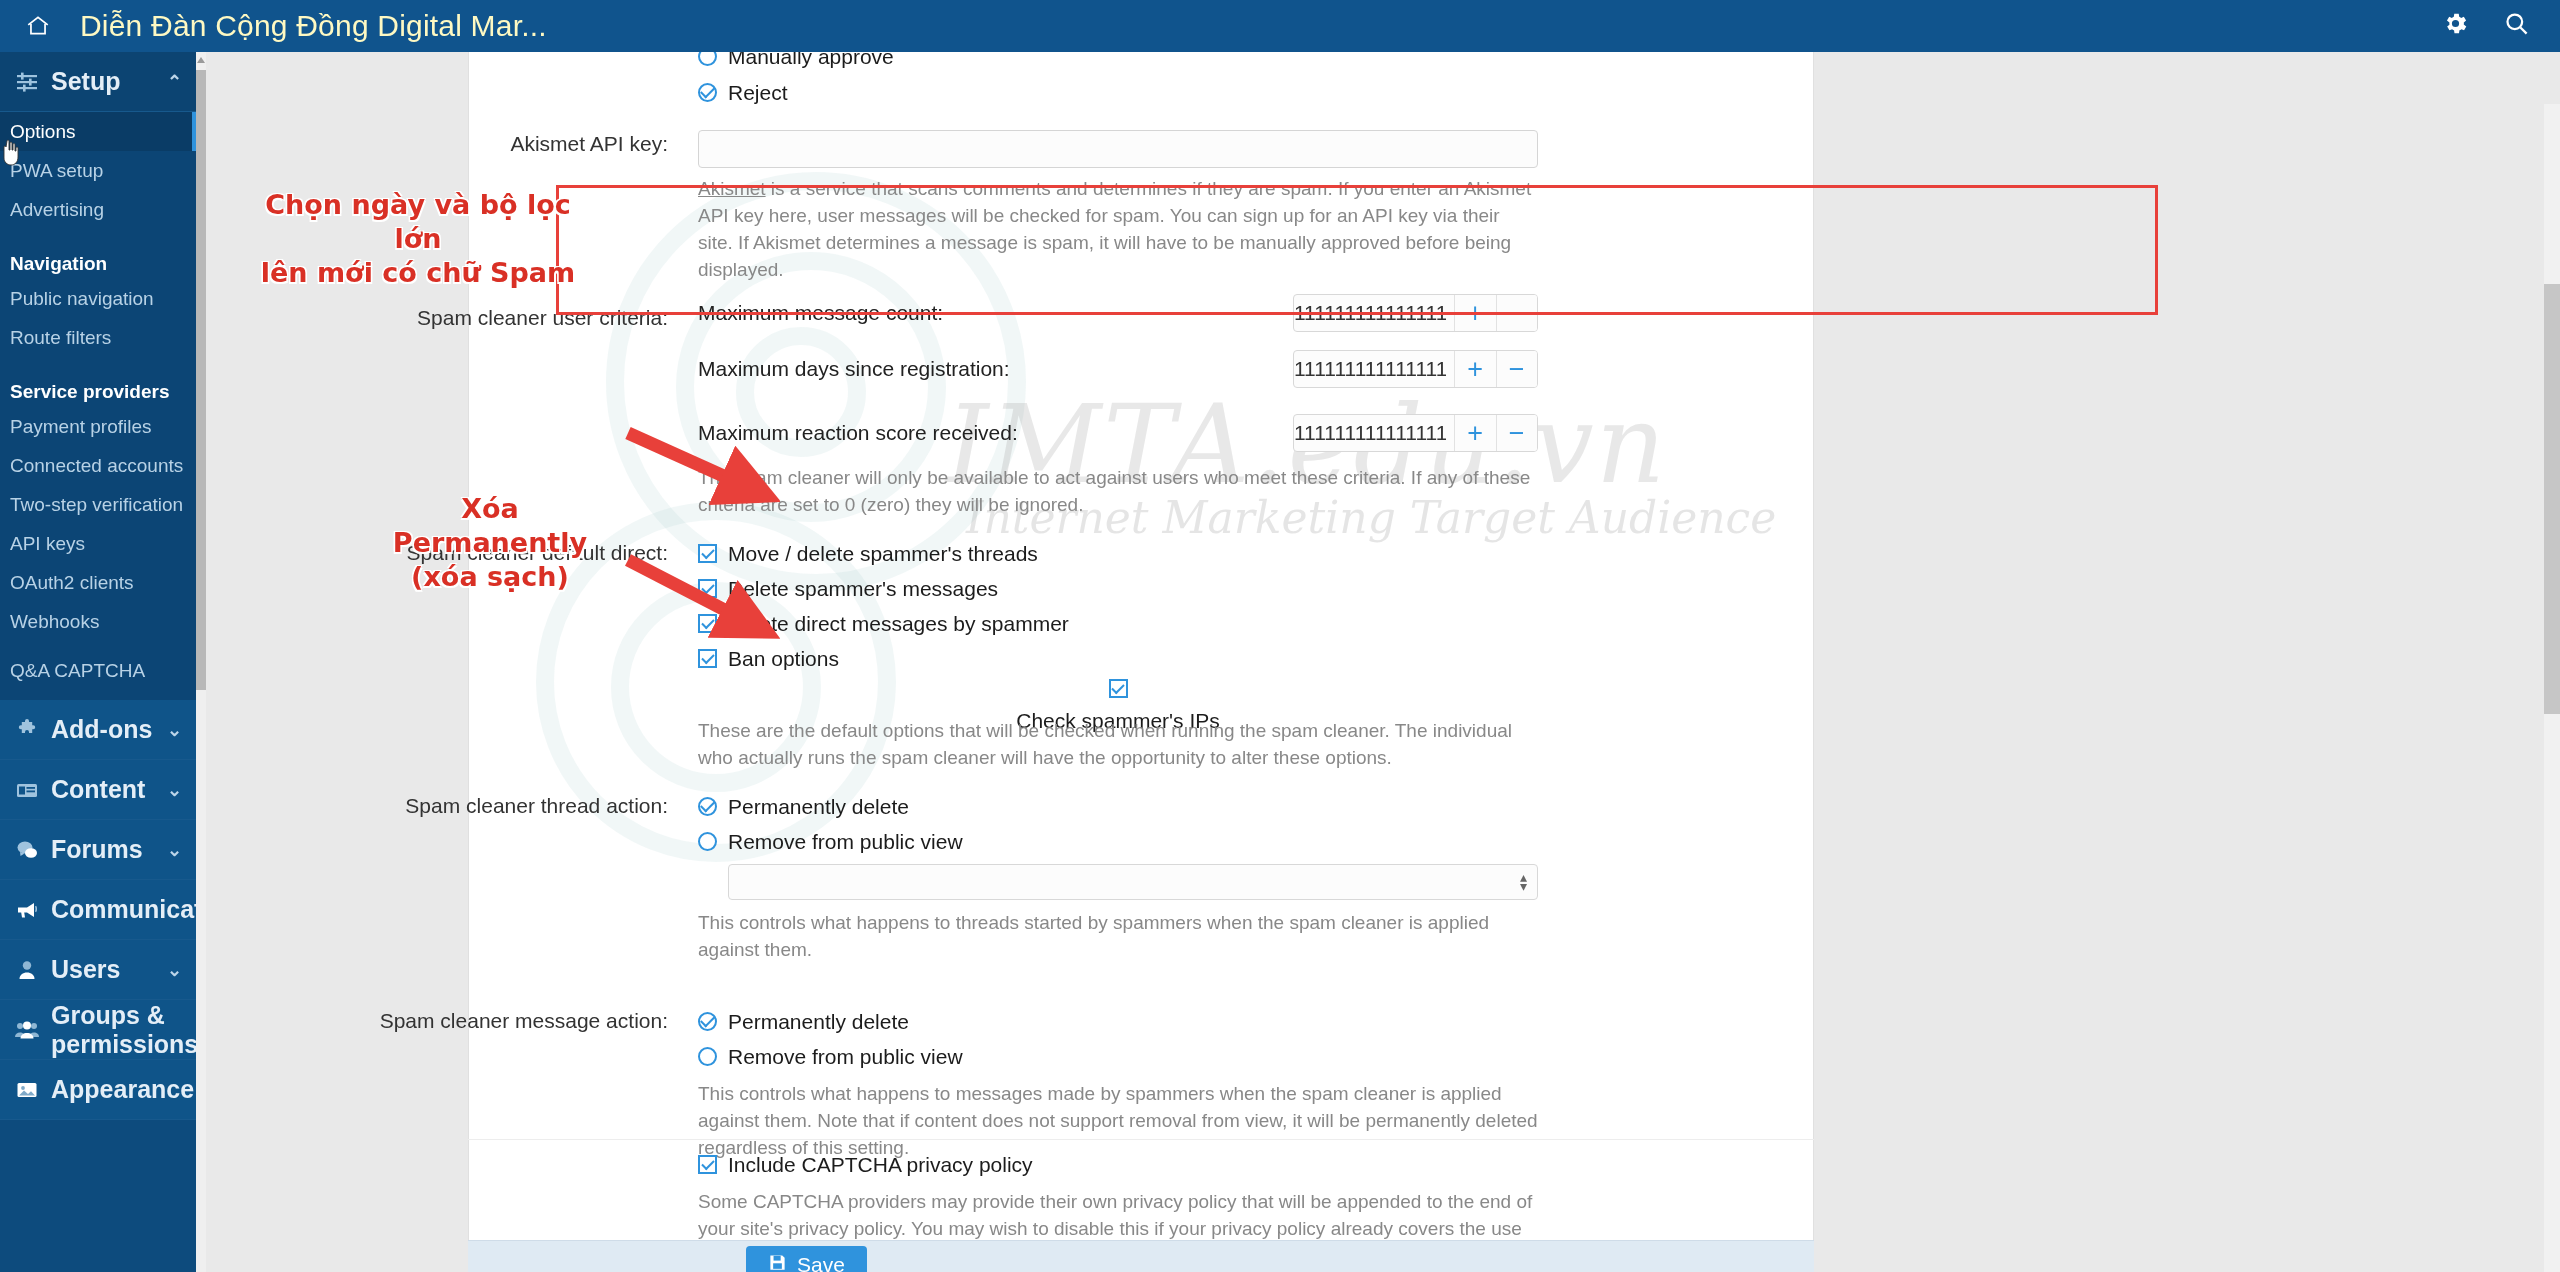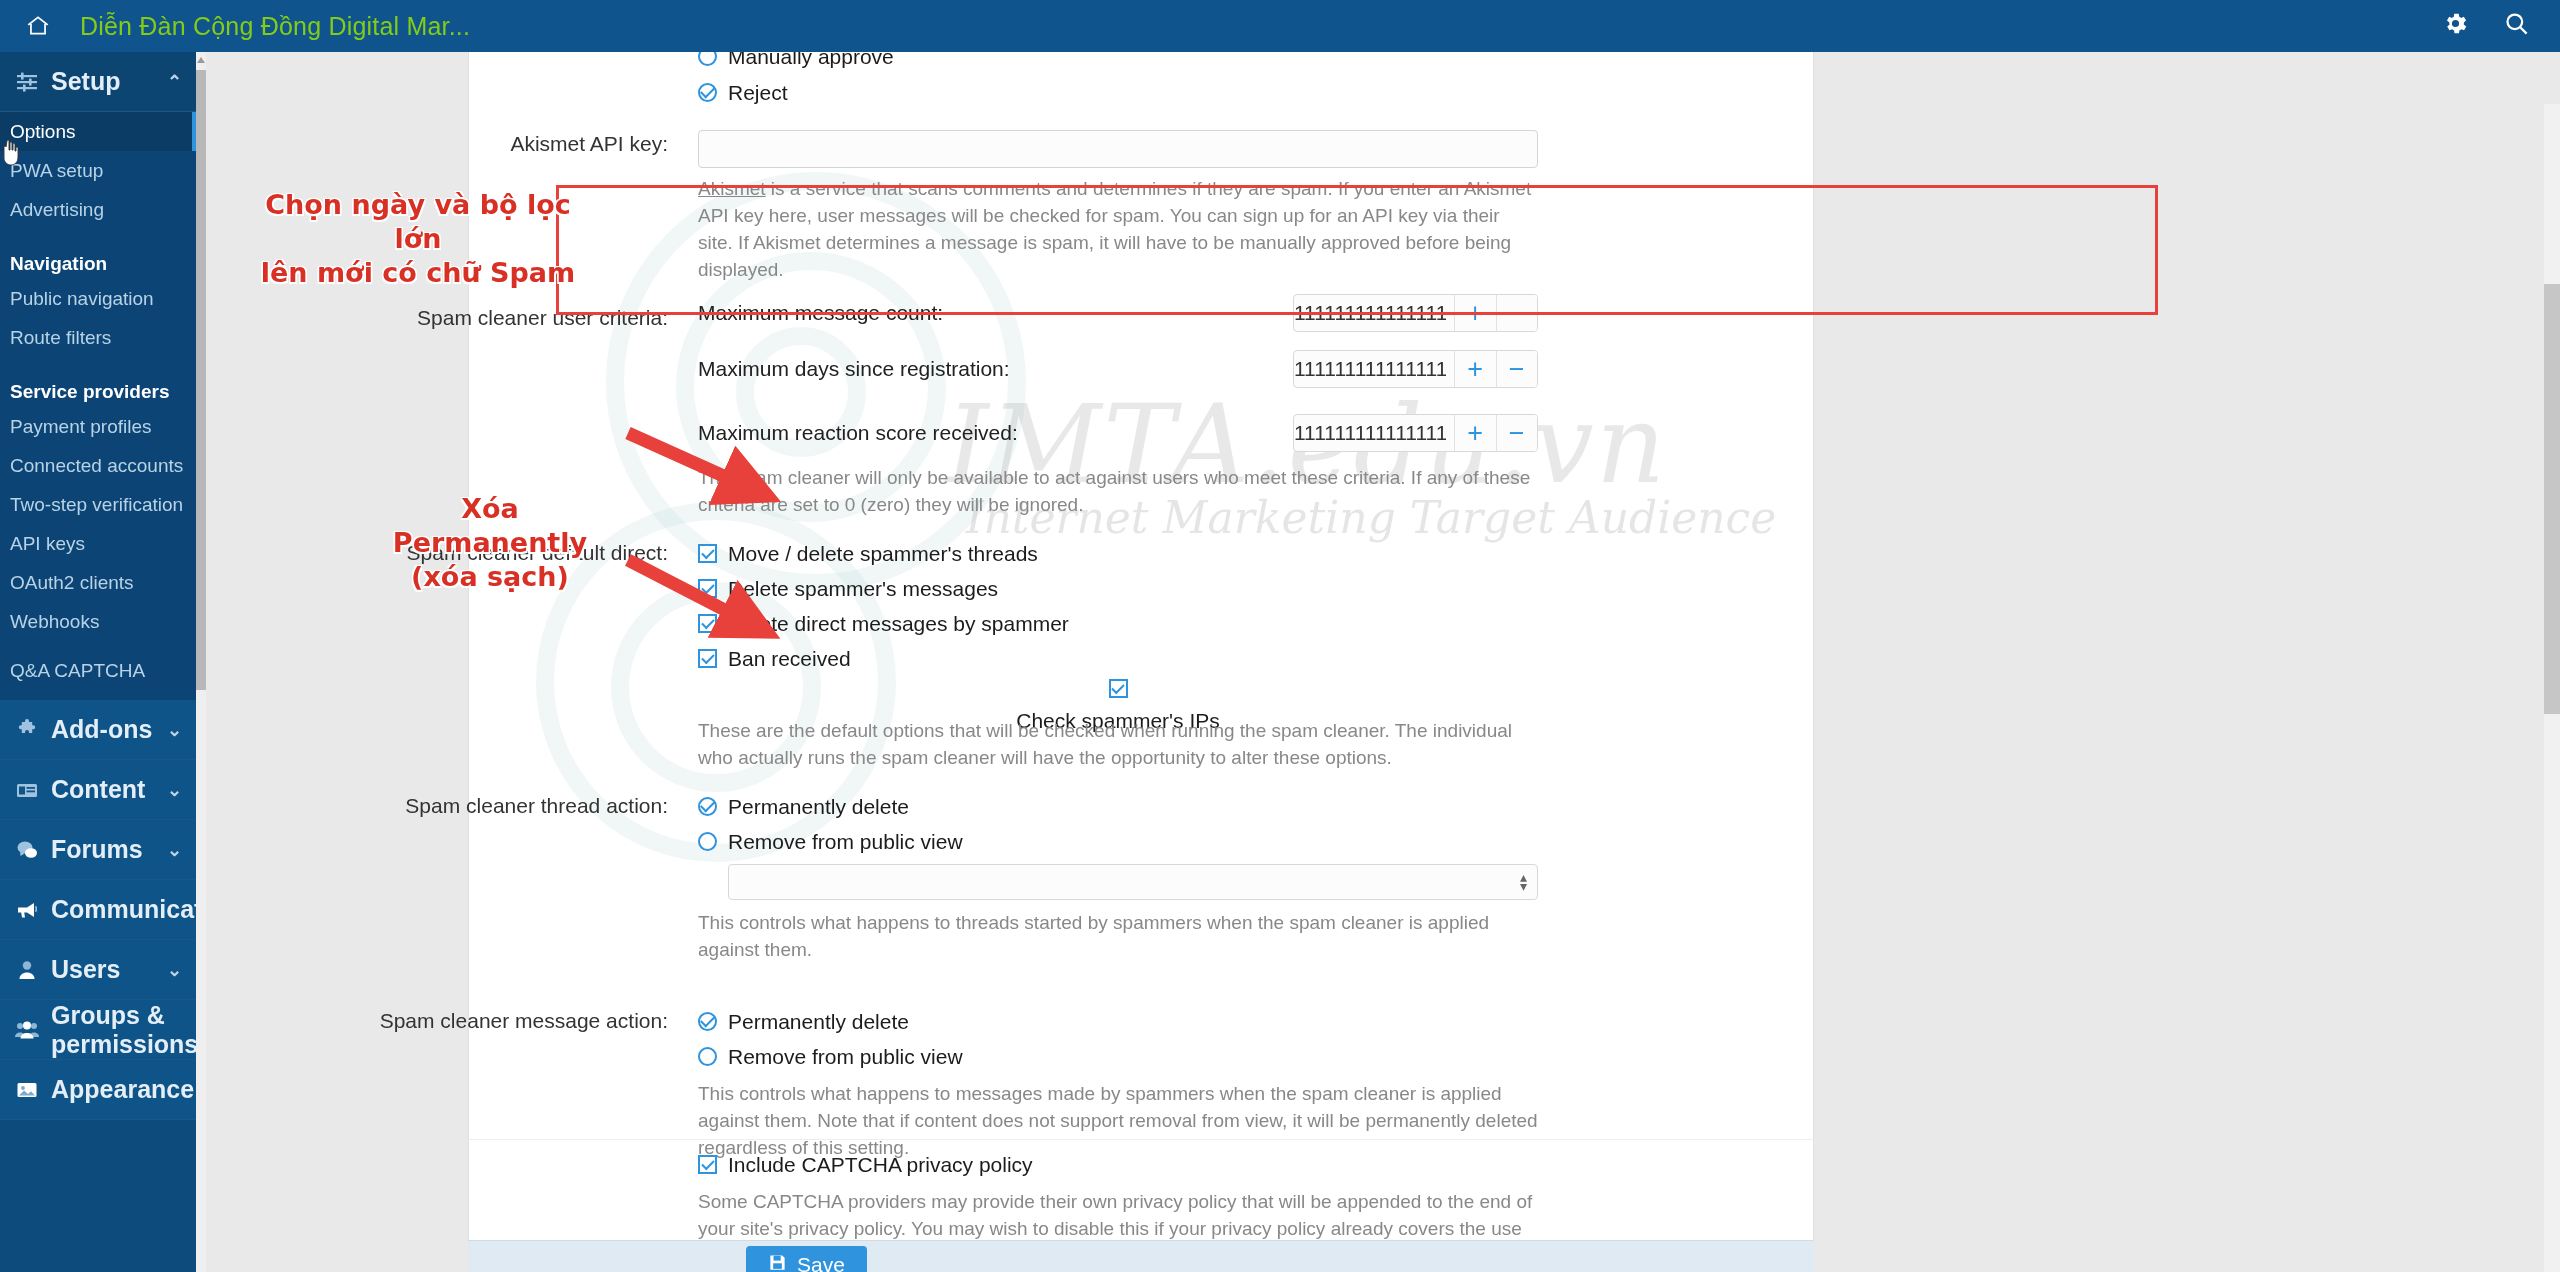--- a/index.html
+++ b/index.html
@@ -14,21 +14,21 @@
 
   
   #topbar {
     position: absolute; left: 0; top: 0; width: 2560px; height: 52px;
     background: #10548d;
     display: flex; align-items: center;
     color: #fff;
   }
   #topbar .home-ico { margin-left: 18px; width: 40px; display:flex; align-items:center; justify-content:center; }
   #topbar .site-title {
-    margin-left: 22px; font-size: 25px; letter-spacing: .2px; color: #84cc16;
+    margin-left: 22px; font-size: 30px; letter-spacing: .2px; color: #fef9c3;
     white-space: nowrap;
   }
   #topbar .right-icons {
     margin-left: auto; display: flex; align-items: center; gap: 34px; margin-right: 30px;
   }
 
   
   #sidebar {
     position: absolute; left: 0; top: 52px; width: 196px; height: 1220px;
     background: #0d4b7d; overflow: hidden;
@@ -457,21 +457,21 @@
       <div class="opt" style="margin-top:6px;">
         <span class="chk on"></span>
         <span class="txt">Delete spammer's messages</span>
       </div>
       <div class="opt" style="margin-top:6px;">
         <span class="chk on"></span>
         <span class="txt">Delete direct messages by spammer</span>
       </div>
       <div class="opt" style="margin-top:6px;">
         <span class="chk on"></span>
-        <span class="txt">Ban received</span>
+        <span class="txt">Ban options</span>
       </div>
       <div class="opt" style="margin-top:6px;flex-direction:column;">
         <span class="chk on"></span>
         <span class="txt">Check spammer's IPs</span>
       </div>
       <div class="helptext" style="padding-top:9px;">These are the default options that will be checked when running the spam cleaner. The individual who actually runs the spam cleaner will have the opportunity to alter these options.</div>
     </div>
   </div>
 
   <div class="row" style="top:740px;">

